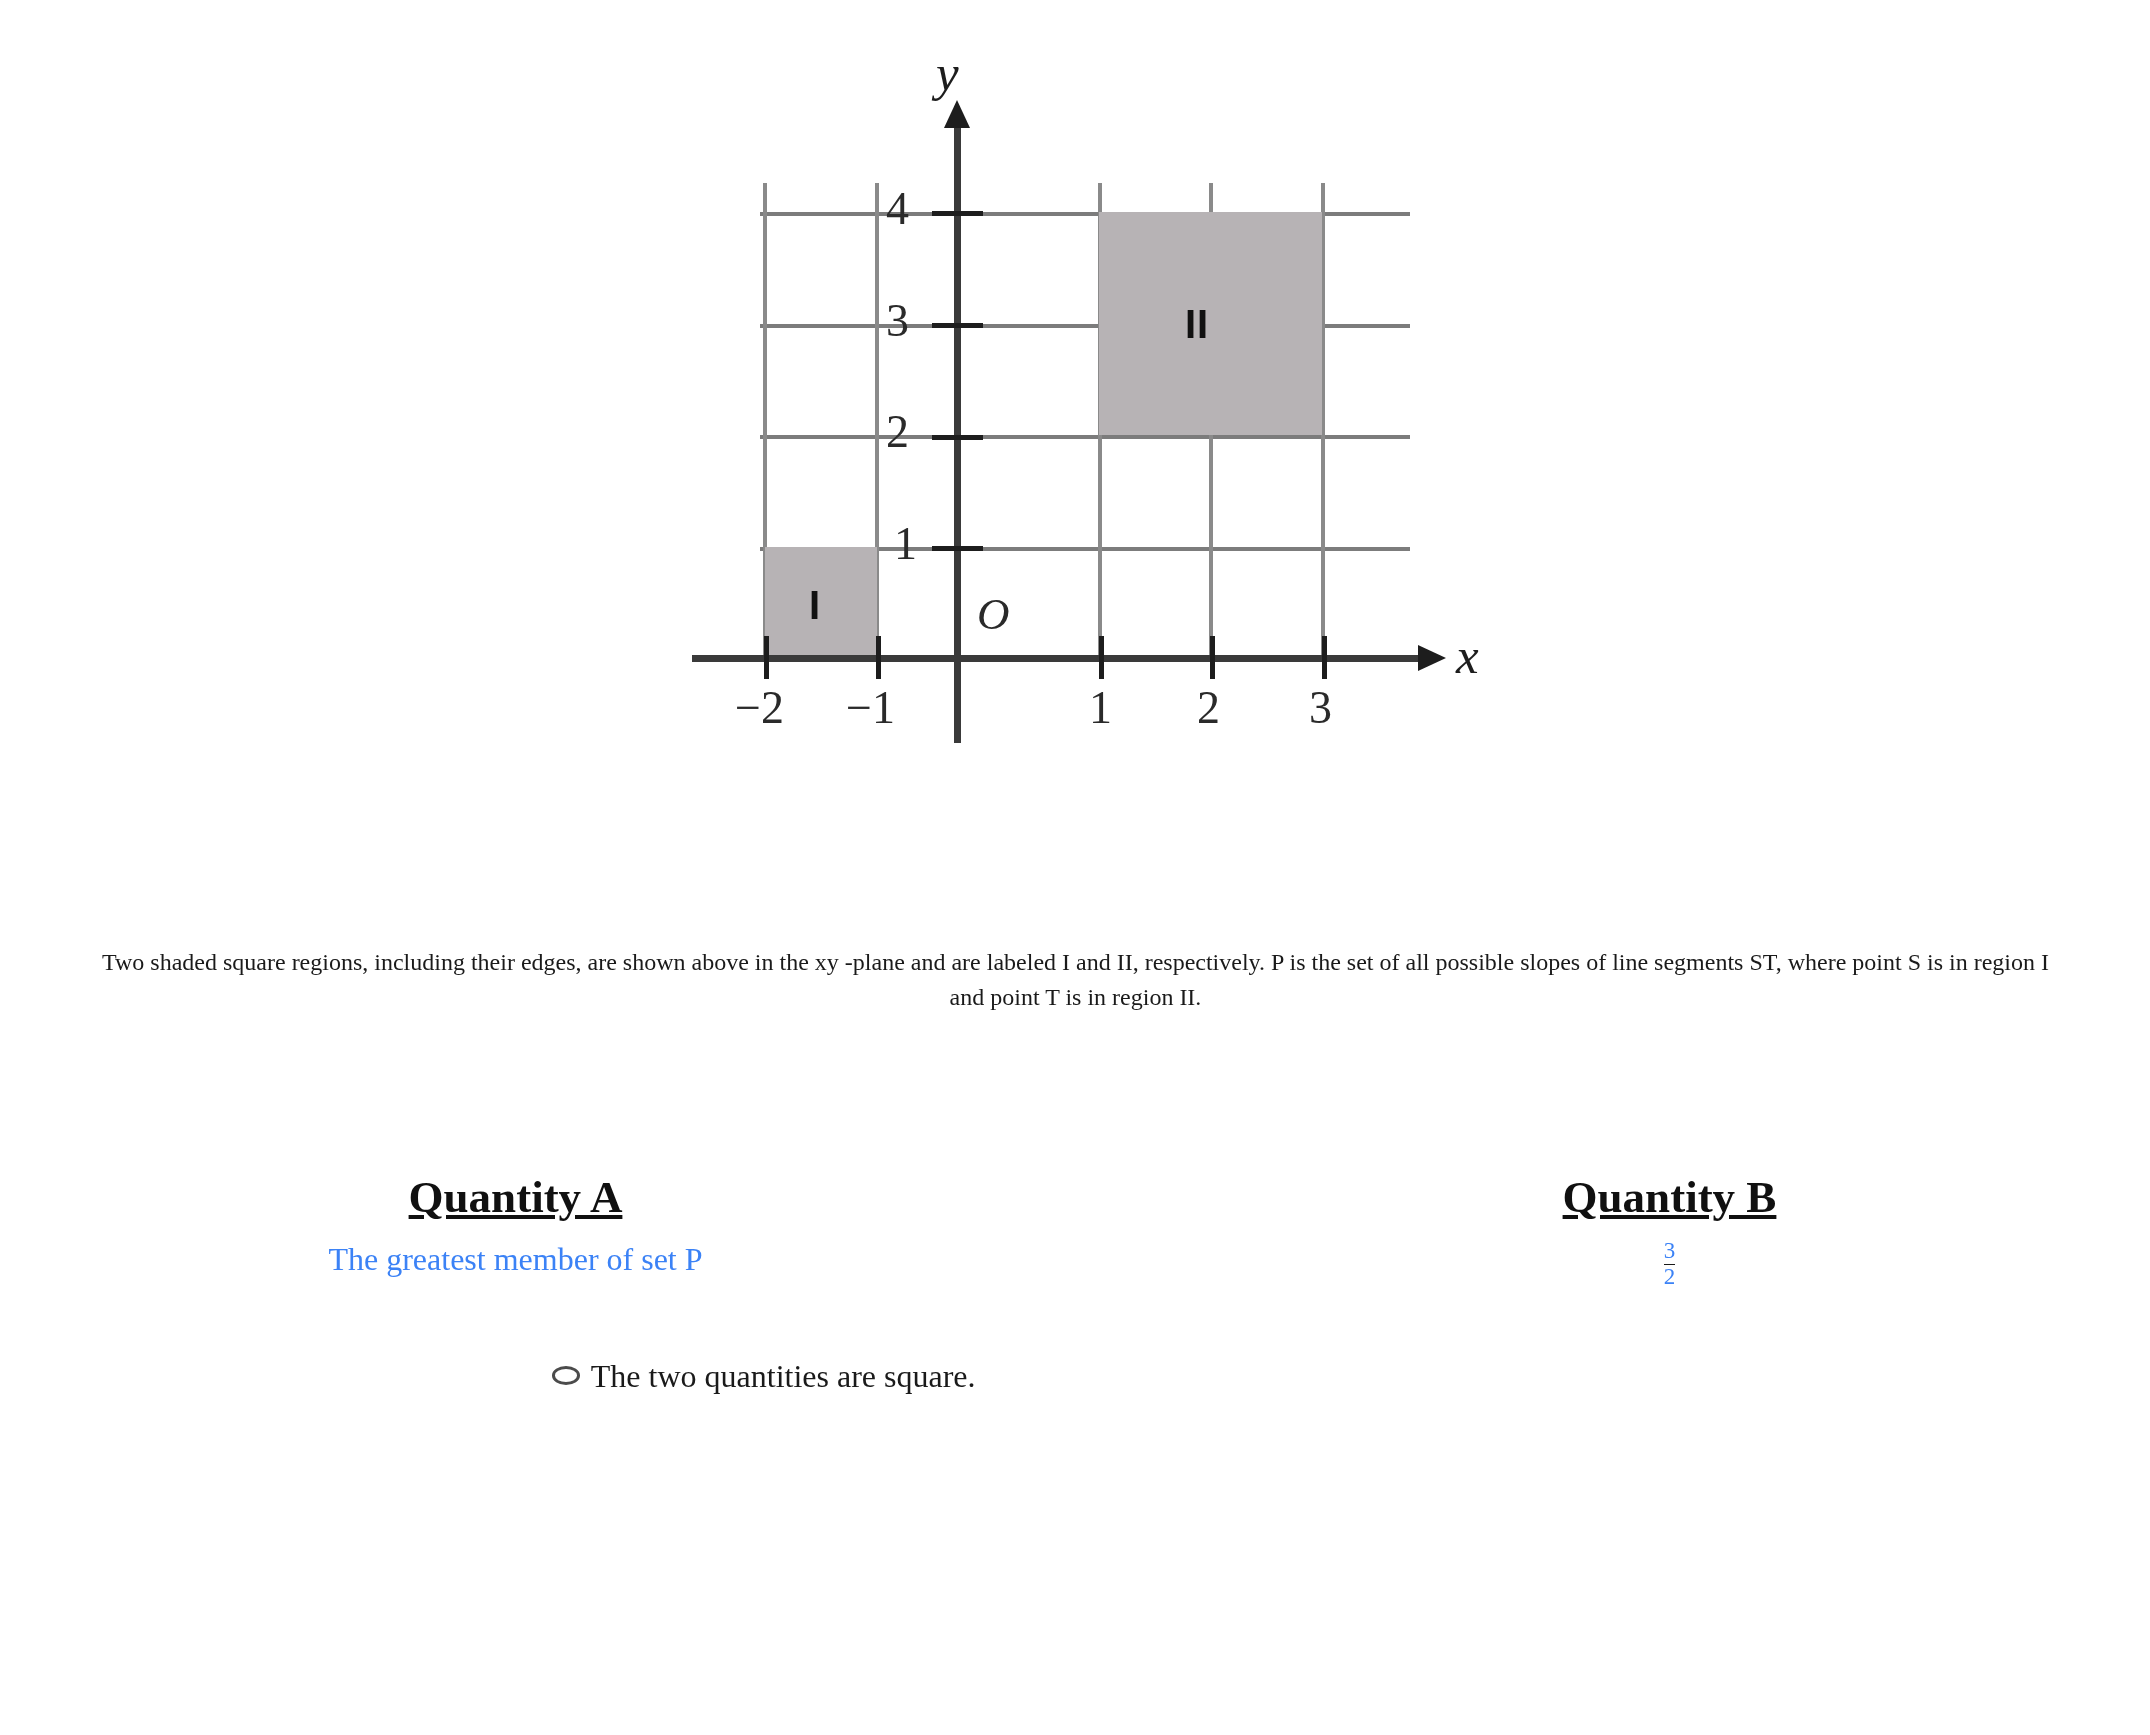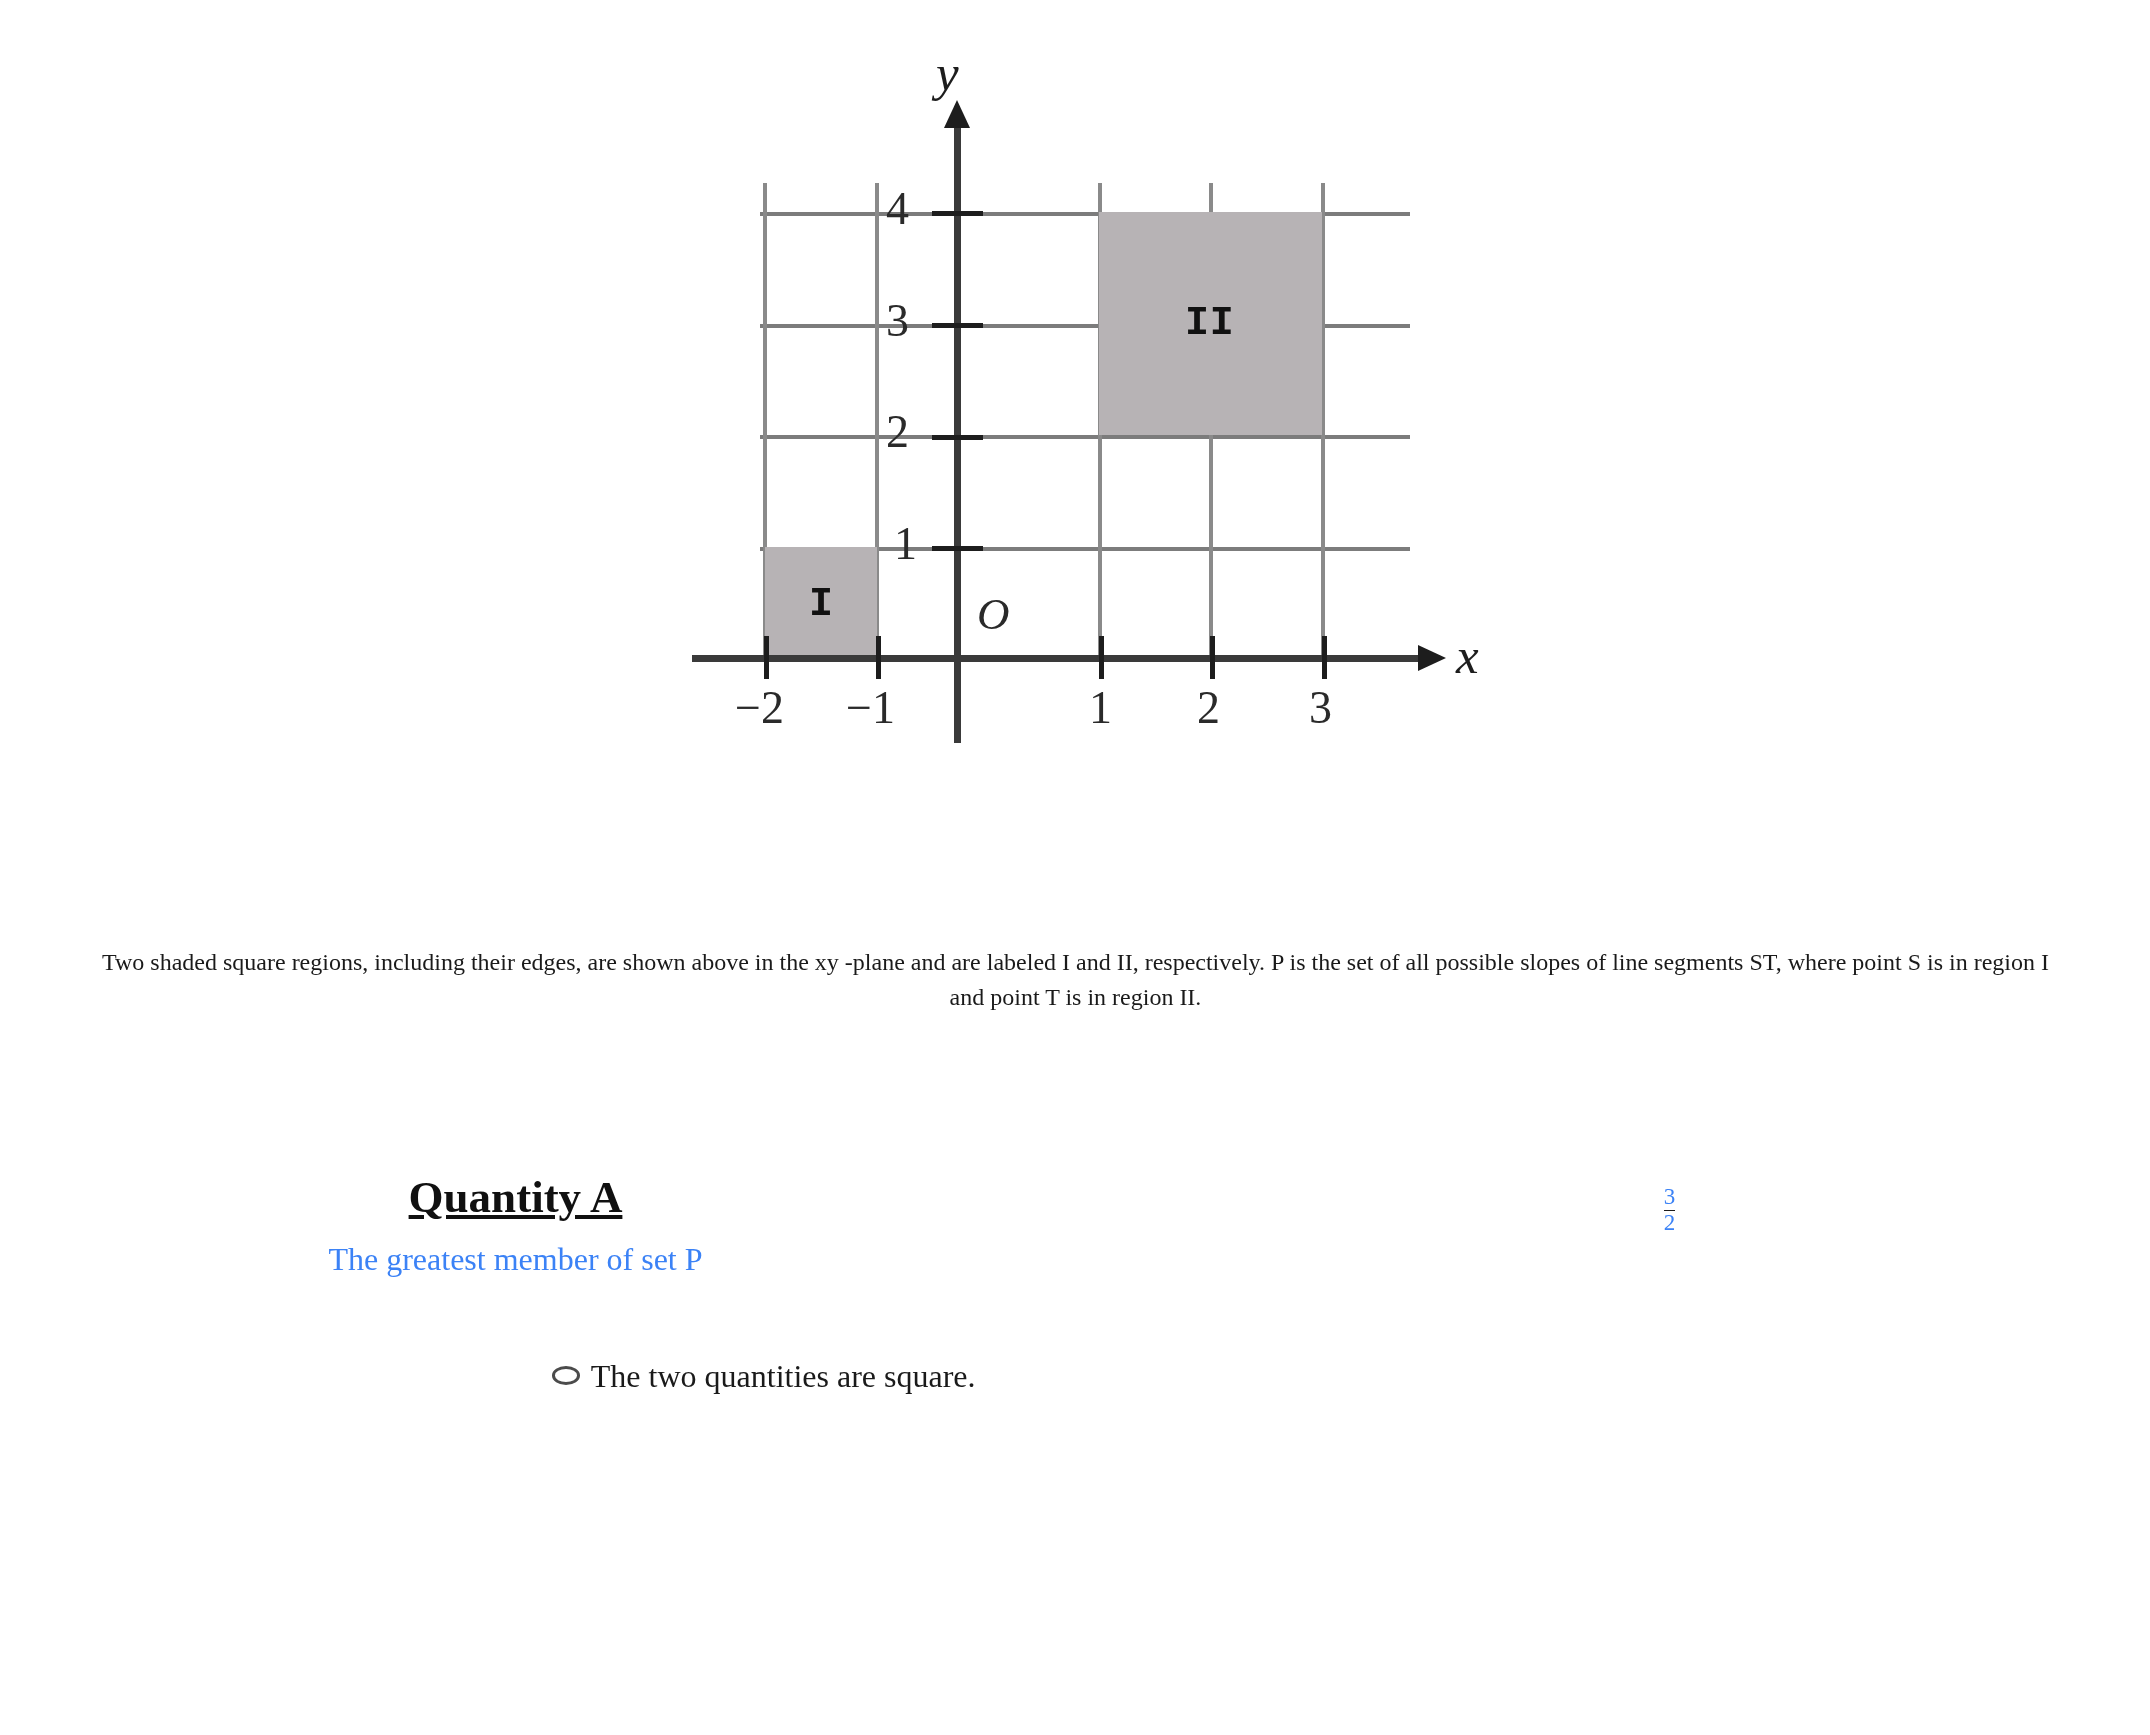--- a/index.html
+++ b/index.html
@@ -40,21 +40,21 @@
     position: absolute;
     width: 3.8px;
     background: #8a8a8a;
   }
   .region {
     position: absolute;
     background: #b7b3b5;
   }
   .region-label {
     position: absolute;
-    font-family: Liberation Mono, monospace;
+    font-family: Liberation Sans, sans-serif;
     font-weight: bold;
     font-size: 40px;
     color: #111111;
     letter-spacing: 0.8px;
     line-height: 1;
   }
   .axis-x {
     position: absolute;
     height: 7px;
     background: #3a3a3a;
@@ -256,20 +256,23 @@
 
 <div id="quantities">
   <div class="col" id="col-a">
     <div>
       <span class="qhead">Quantity A</span>
     </div>
     <div class="qbody">The greatest member of set P</div>
   </div>
 
   <div class="col" id="col-b">
+    <div>
+      <span class="qhead">Quantity B</span>
+    </div>
     <div class="qbody">
       <span class="frac">
         <span class="num">3</span>
         <span class="den">2</span>
       </span>
     </div>
   </div>
 </div>
 
 <div id="options">

